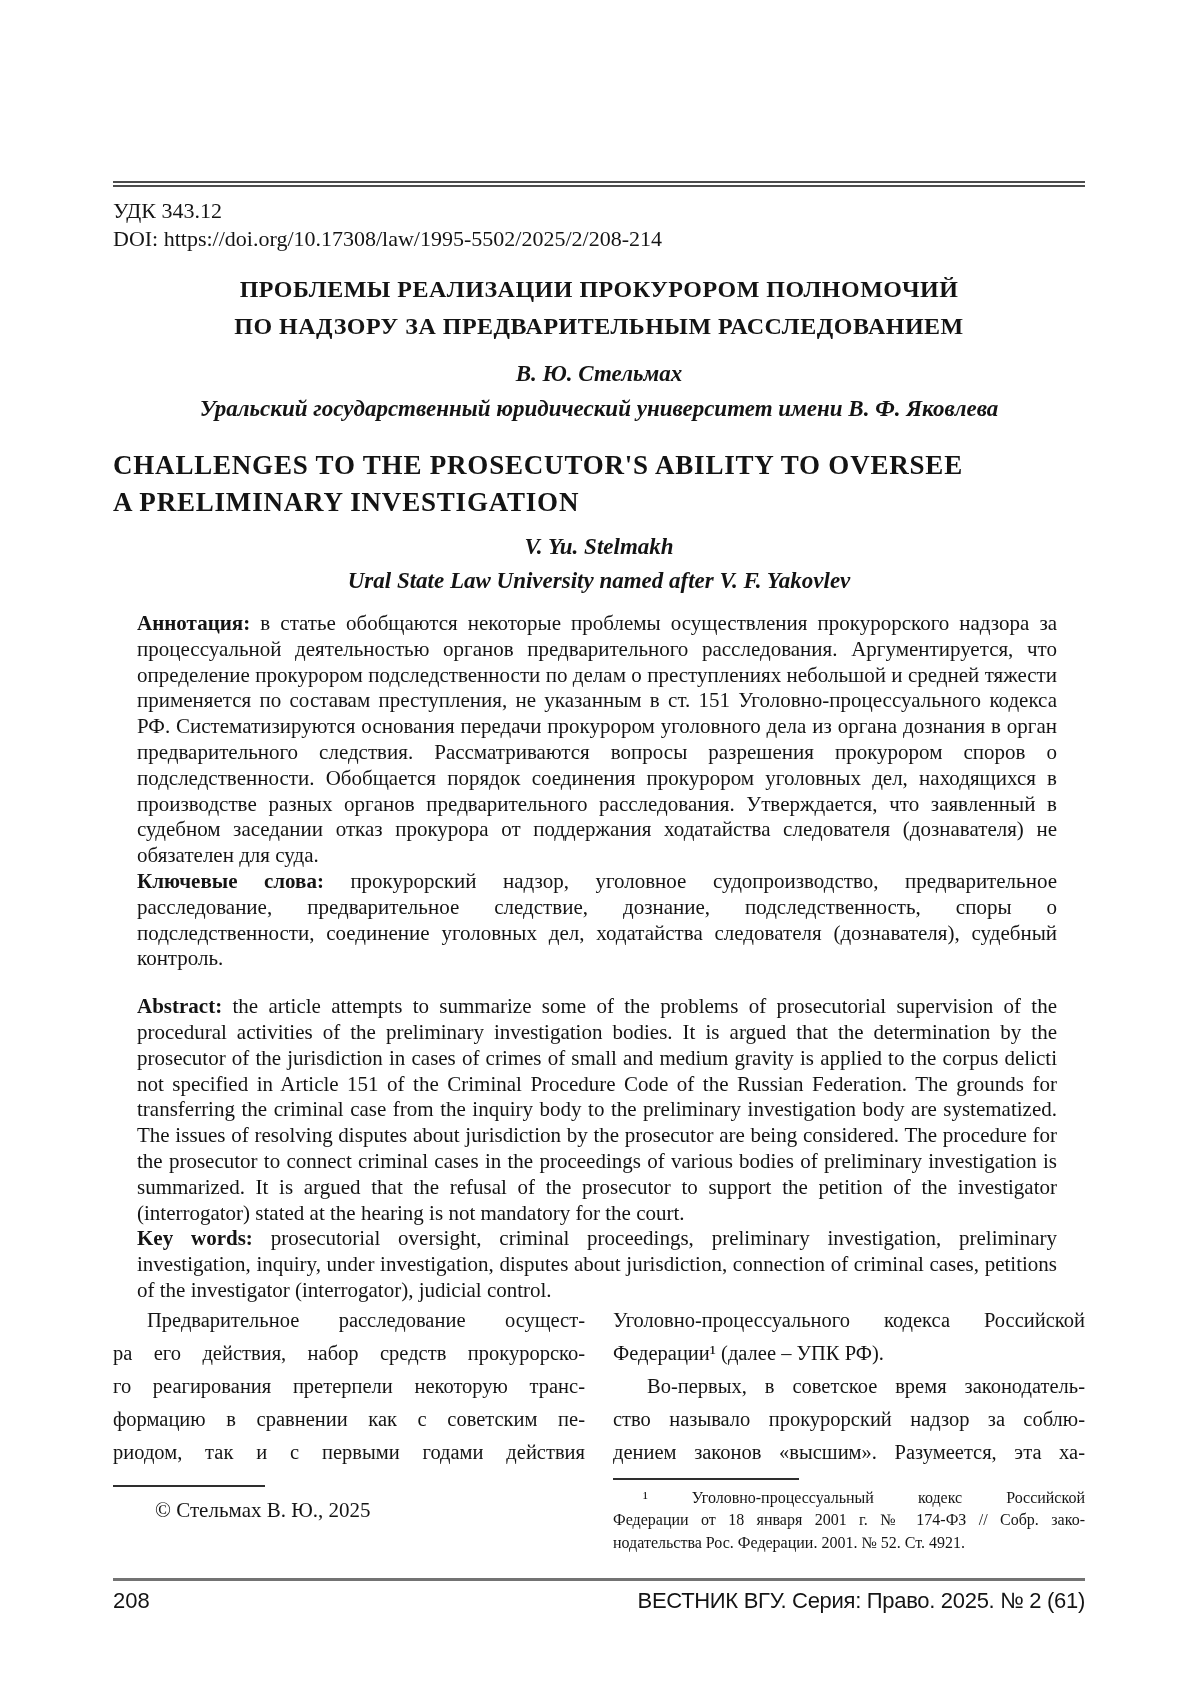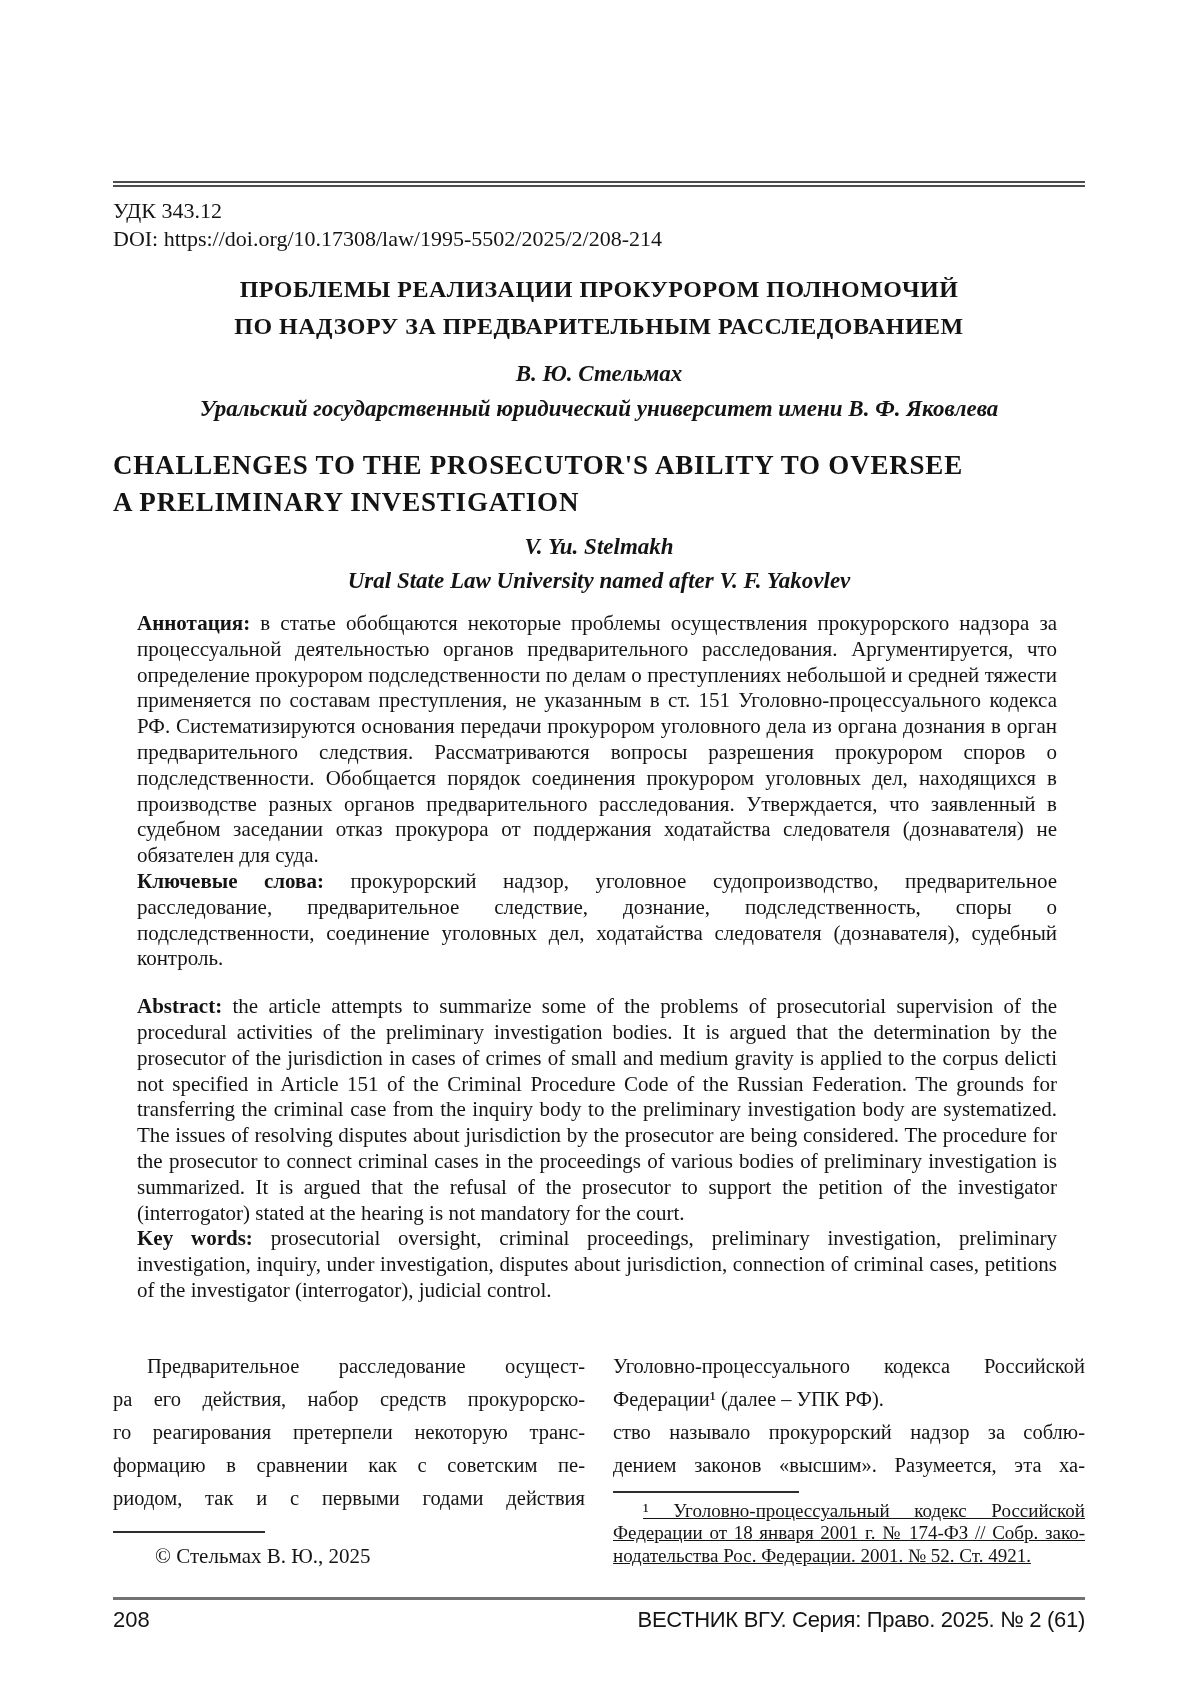--- a/index.html
+++ b/index.html
@@ -61,40 +61,40 @@
   .abstract-zone { margin: 16px 28px 0 24px; }
   .abs {
     margin: 0;
     text-align: justify;
     font-size: 21px;
     line-height: 25.8px;
     font-family: Liberation Serif, serif;
   }
   .abs.gap-above { margin-top: 22px; }
 
-  .columns { display: flex; gap: 28px; margin-top: 46px; }
+  .columns { display: flex; gap: 28px; }
   .col { flex: 1; min-width: 0; font-size: 20.5px; line-height: 33px; }
 
   .jline { text-align: justify; text-align-last: justify; }
   .plainline { text-align: left; }
   .indent { text-indent: 34px; }
 
   .copyright-rule {
     width: 152px;
     border-top: 2px solid #2e2e2e;
     margin-top: 16px;
   }
   .copyright { margin-top: 7px; padding-left: 42px; font-size: 21px; }
 
   .footnote-rule {
     width: 186px;
     border-top: 2px solid #2e2e2e;
     margin: 9px 0 7px 0;
   }
-  .footnote { font-size: 19px; line-height: 22.5px; text-decoration: underline; }
+  .footnote { font-size: 16px; line-height: 22.5px; }
   .findent { text-indent: 30px; }
 
   .footer {
     margin-top: 24px;
     border-top: 3px solid #737373;
     padding-top: 7px;
     display: flex;
     justify-content: space-between;
     align-items: baseline;
     font-family: "Liberation Sans", "DejaVu Sans", sans-serif;
@@ -146,20 +146,21 @@
         <div class="jline">го реагирования претерпели некоторую транс-</div>
         <div class="jline">формацию в сравнении как с советским пе-</div>
         <div class="jline">риодом, так и с первыми годами действия</div>
         <div class="copyright-rule"></div>
         <div class="copyright">© Стельмах В. Ю., 2025</div>
       </div>
 
       <div class="col">
         <div class="jline">Уголовно-процессуального кодекса Российской</div>
         <div class="plainline">Федерации¹ (далее – УПК РФ).</div>
+        <div class="jline indent">Во-первых, в советское время законодатель-</div>
         <div class="jline">ство называло прокурорский надзор за соблю-</div>
         <div class="jline">дением законов «высшим». Разумеется, эта ха-</div>
         <div class="footnote-rule"></div>
         <div class="footnote">
           <div class="jline findent">¹ Уголовно-процессуальный кодекс Российской</div>
           <div class="jline">Федерации от 18 января 2001 г. № 174-ФЗ // Собр. зако-</div>
           <div class="plainline">нодательства Рос. Федерации. 2001. № 52. Ст. 4921.</div>
         </div>
       </div>
 

